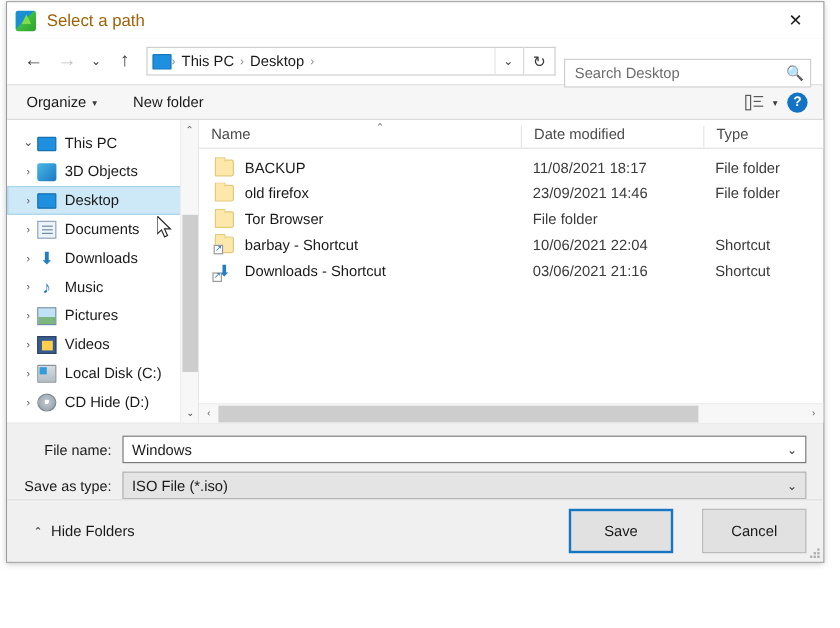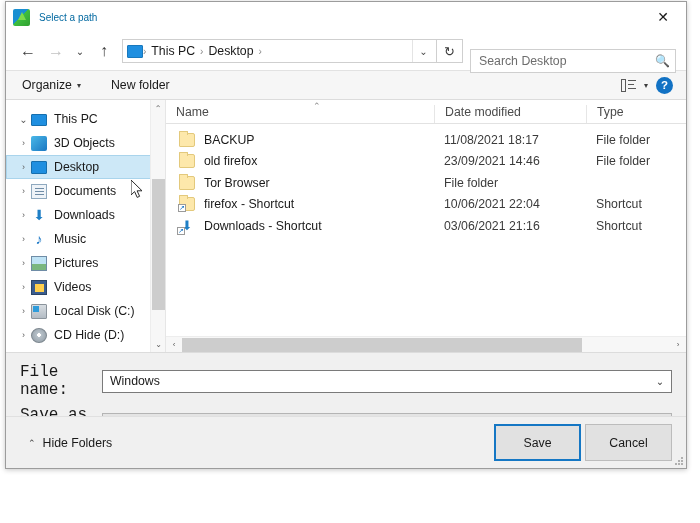--- a/index.html
+++ b/index.html
@@ -40,21 +40,21 @@
     background: linear-gradient(135deg, #1a8fd1 0%, #1a8fd1 45%, #3fbf3f 46%, #2fa02f 100%);
     position: relative;
   }
   .title-icon::after {
     content: ""; position: absolute; left: 5px; top: 3px;
     width: 0; height: 0;
     border-left: 4px solid transparent; border-right: 4px solid transparent;
     border-bottom: 8px solid #7ddc4a;
   }
   .title-text {
-    margin-left: 9px; font-size: 10px; color: #0369a1;
+    margin-left: 9px; font-size: 14px; color: #a16207;
   }
   .close-btn {
     position: absolute; right: 0; top: 0; width: 46px; height: 30px;
     display: flex; align-items: center; justify-content: center;
     font-size: 14px; color: #1a1a1a; cursor: pointer;
   }
 
   
   .navbar {
     height: 38px; background: #ffffff;
@@ -229,22 +229,22 @@
   .hs-track { flex: 1; height: 16px; position: relative; }
   .hs-thumb {
     position: absolute; left: 0; top: 1px; width: 82%; height: 14px;
     background: #cdcdcd; cursor: pointer;
   }
 
   
   .form-area { padding: 10px 14px 0 14px; background: #f0f0f0; }
   .form-row { display: flex; align-items: center; margin-bottom: 7px; }
   .form-label {
-    width: 82px; text-align: left; padding-right: 9px;
-    font-size: 16px; color: #1a1a1a; font-family: Liberation Mono, monospace;
+    width: 82px; text-align: right; padding-right: 9px;
+    font-size: 12px; color: #1a1a1a;
   }
   .combo {
     flex: 1; height: 23px; display: flex; align-items: center;
     border: 1px solid #7a7a7a; background: #ffffff; padding-left: 7px;
   }
   .combo.readonly { background: #e4e4e4; border-color: #b4b4b4; }
   .combo-val { flex: 1; font-size: 12.3px; color: #1a1a1a; }
   .combo-arrow {
     width: 22px; text-align: center; font-size: 10px; color: #3c3c3c; cursor: pointer;
   }
@@ -259,21 +259,21 @@
     display: flex; align-items: center; gap: 7px;
     font-size: 12.3px; color: #1a1a1a; cursor: pointer; margin-left: 8px;
   }
   .hf-caret { font-size: 9px; color: #3c3c3c; }
   .btn {
     height: 37px; width: 87px; font-size: 12.3px; color: #1a1a1a;
     background: #e1e1e1; border: 1px solid #bcbcbc;
     display: flex; align-items: center; justify-content: center; cursor: pointer;
   }
   .btn.primary { border: 2px solid #1577c4; margin-left: auto; }
-  .btn.cancel { margin-left: 4px; }
+  .btn.cancel { margin-left: 24px; }
   .resize-grip {
     position: absolute; right: 3px; bottom: 3px; width: 9px; height: 9px;
   }
   .resize-grip i {
     position: absolute; width: 2px; height: 2px; background: #b0b0b0;
   }
 
   
   .cursor {
     position: absolute; left: 131px; top: 180px; width: 13px; height: 19px;
@@ -436,21 +436,21 @@
               <span class="ficon f-folder"></span>
               <span class="flabel">Tor Browser</span>
             </span>
             <span class="ftype">File folder</span>
           </div>
           <div class="frow">
             <span class="fname">
               <span class="ficon f-folder">
                 <span class="sc-badge">↗</span>
               </span>
-              <span class="flabel">firefox - Shortcut</span>
+              <span class="flabel">barbay - Shortcut</span>
             </span>
             <span class="fdate">10/06/2021 22:04</span>
             <span class="ftype">Shortcut</span>
           </div>
           <div class="frow">
             <span class="fname">
               <span class="ficon f-dlshort">⬇<span class="sc-badge">↗</span></span>
               <span class="flabel">Downloads - Shortcut</span>
             </span>
             <span class="fdate">03/06/2021 21:16</span>

